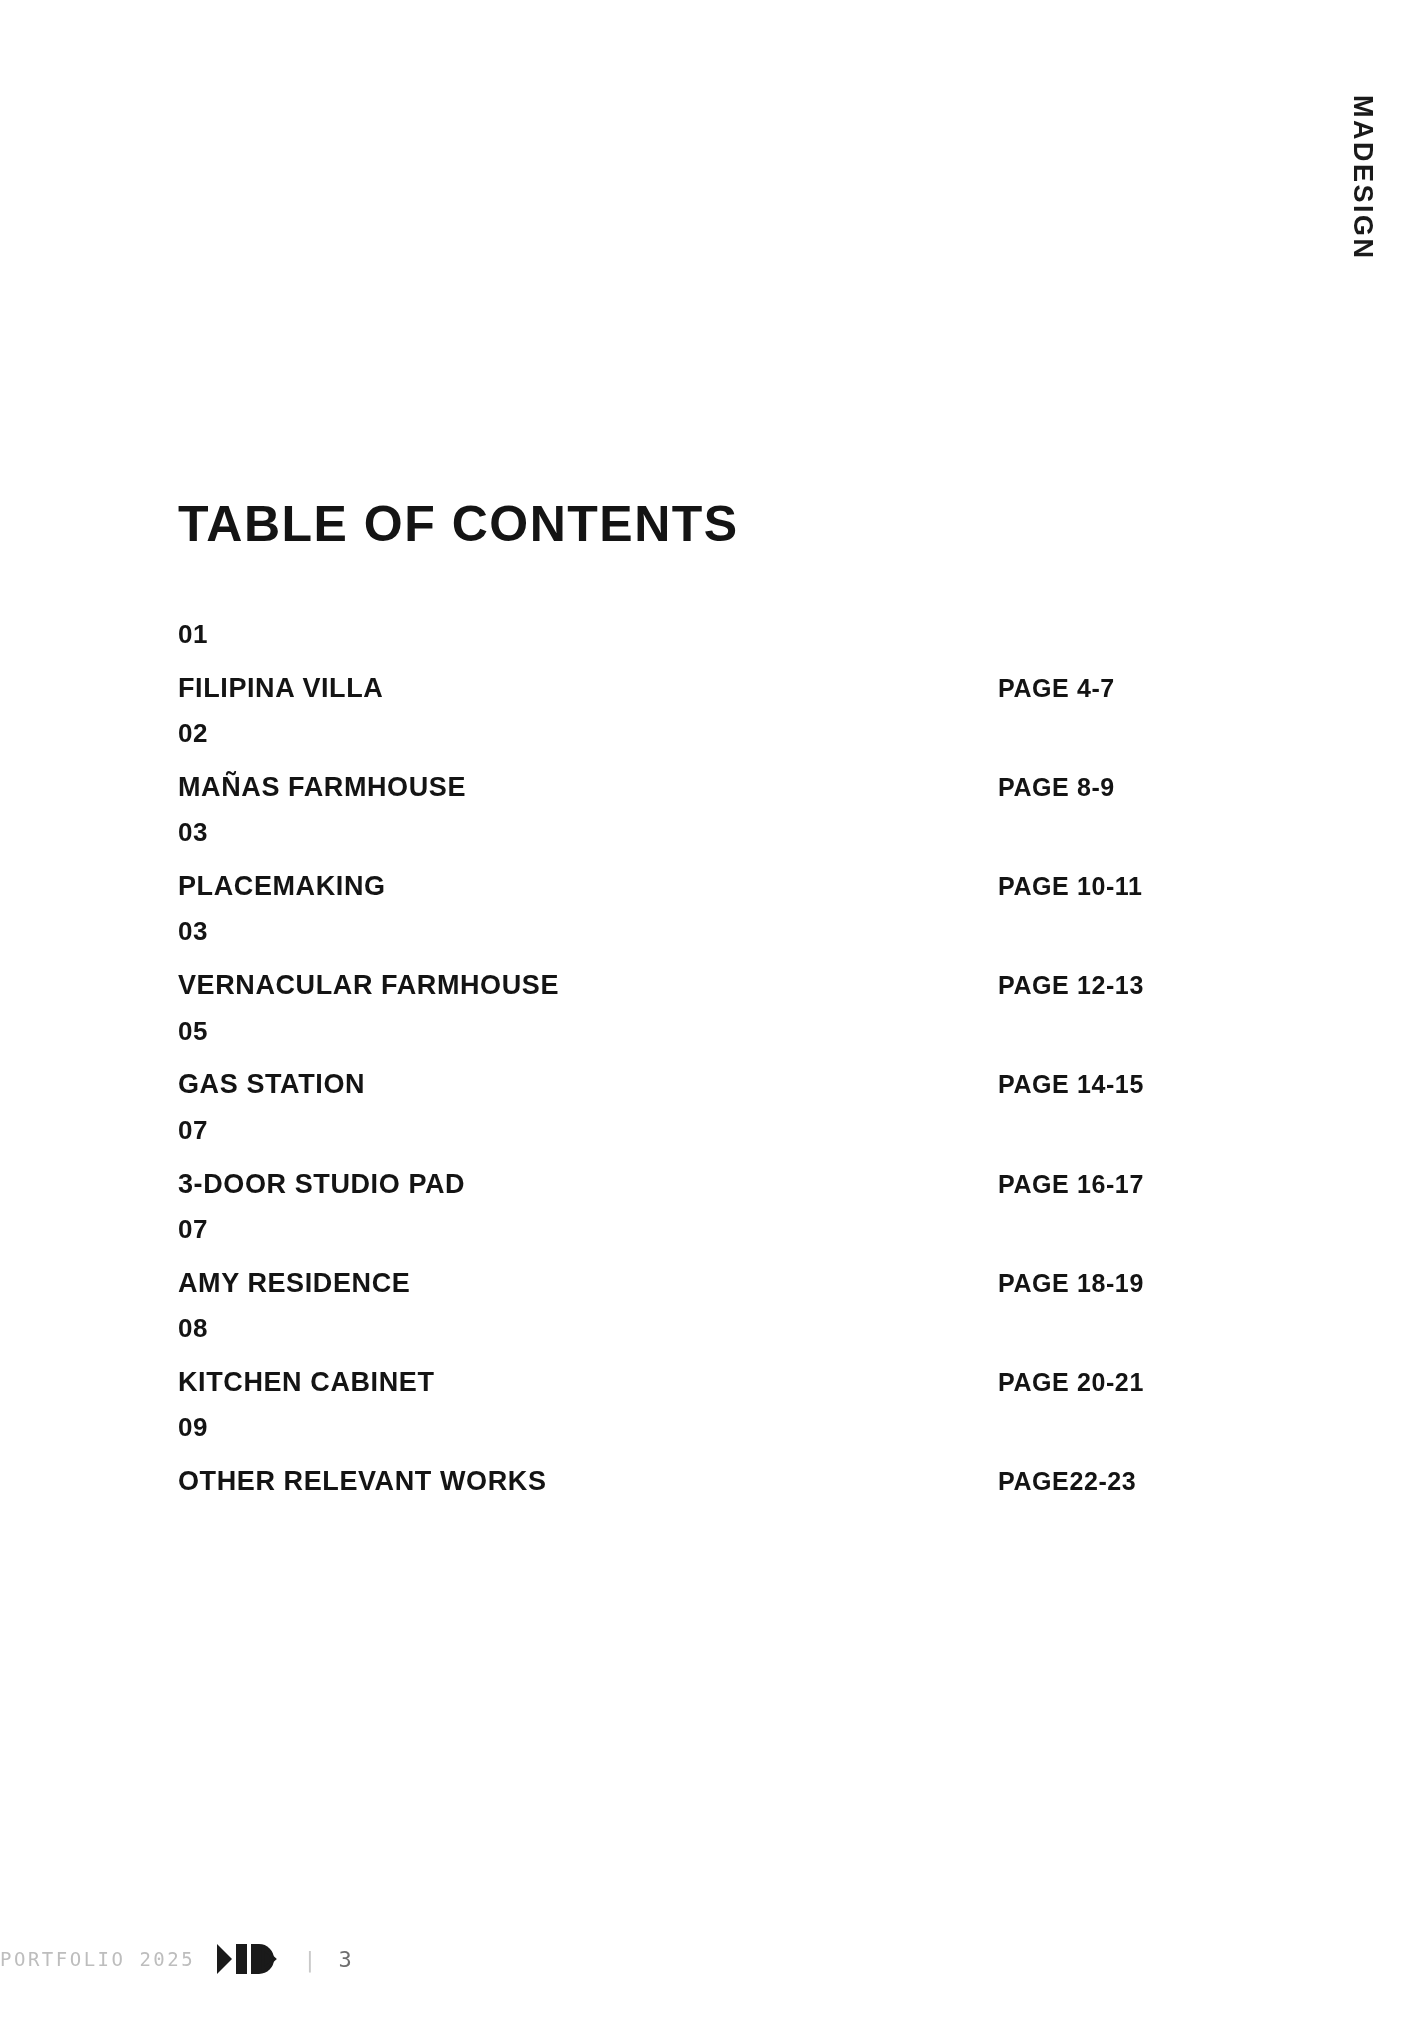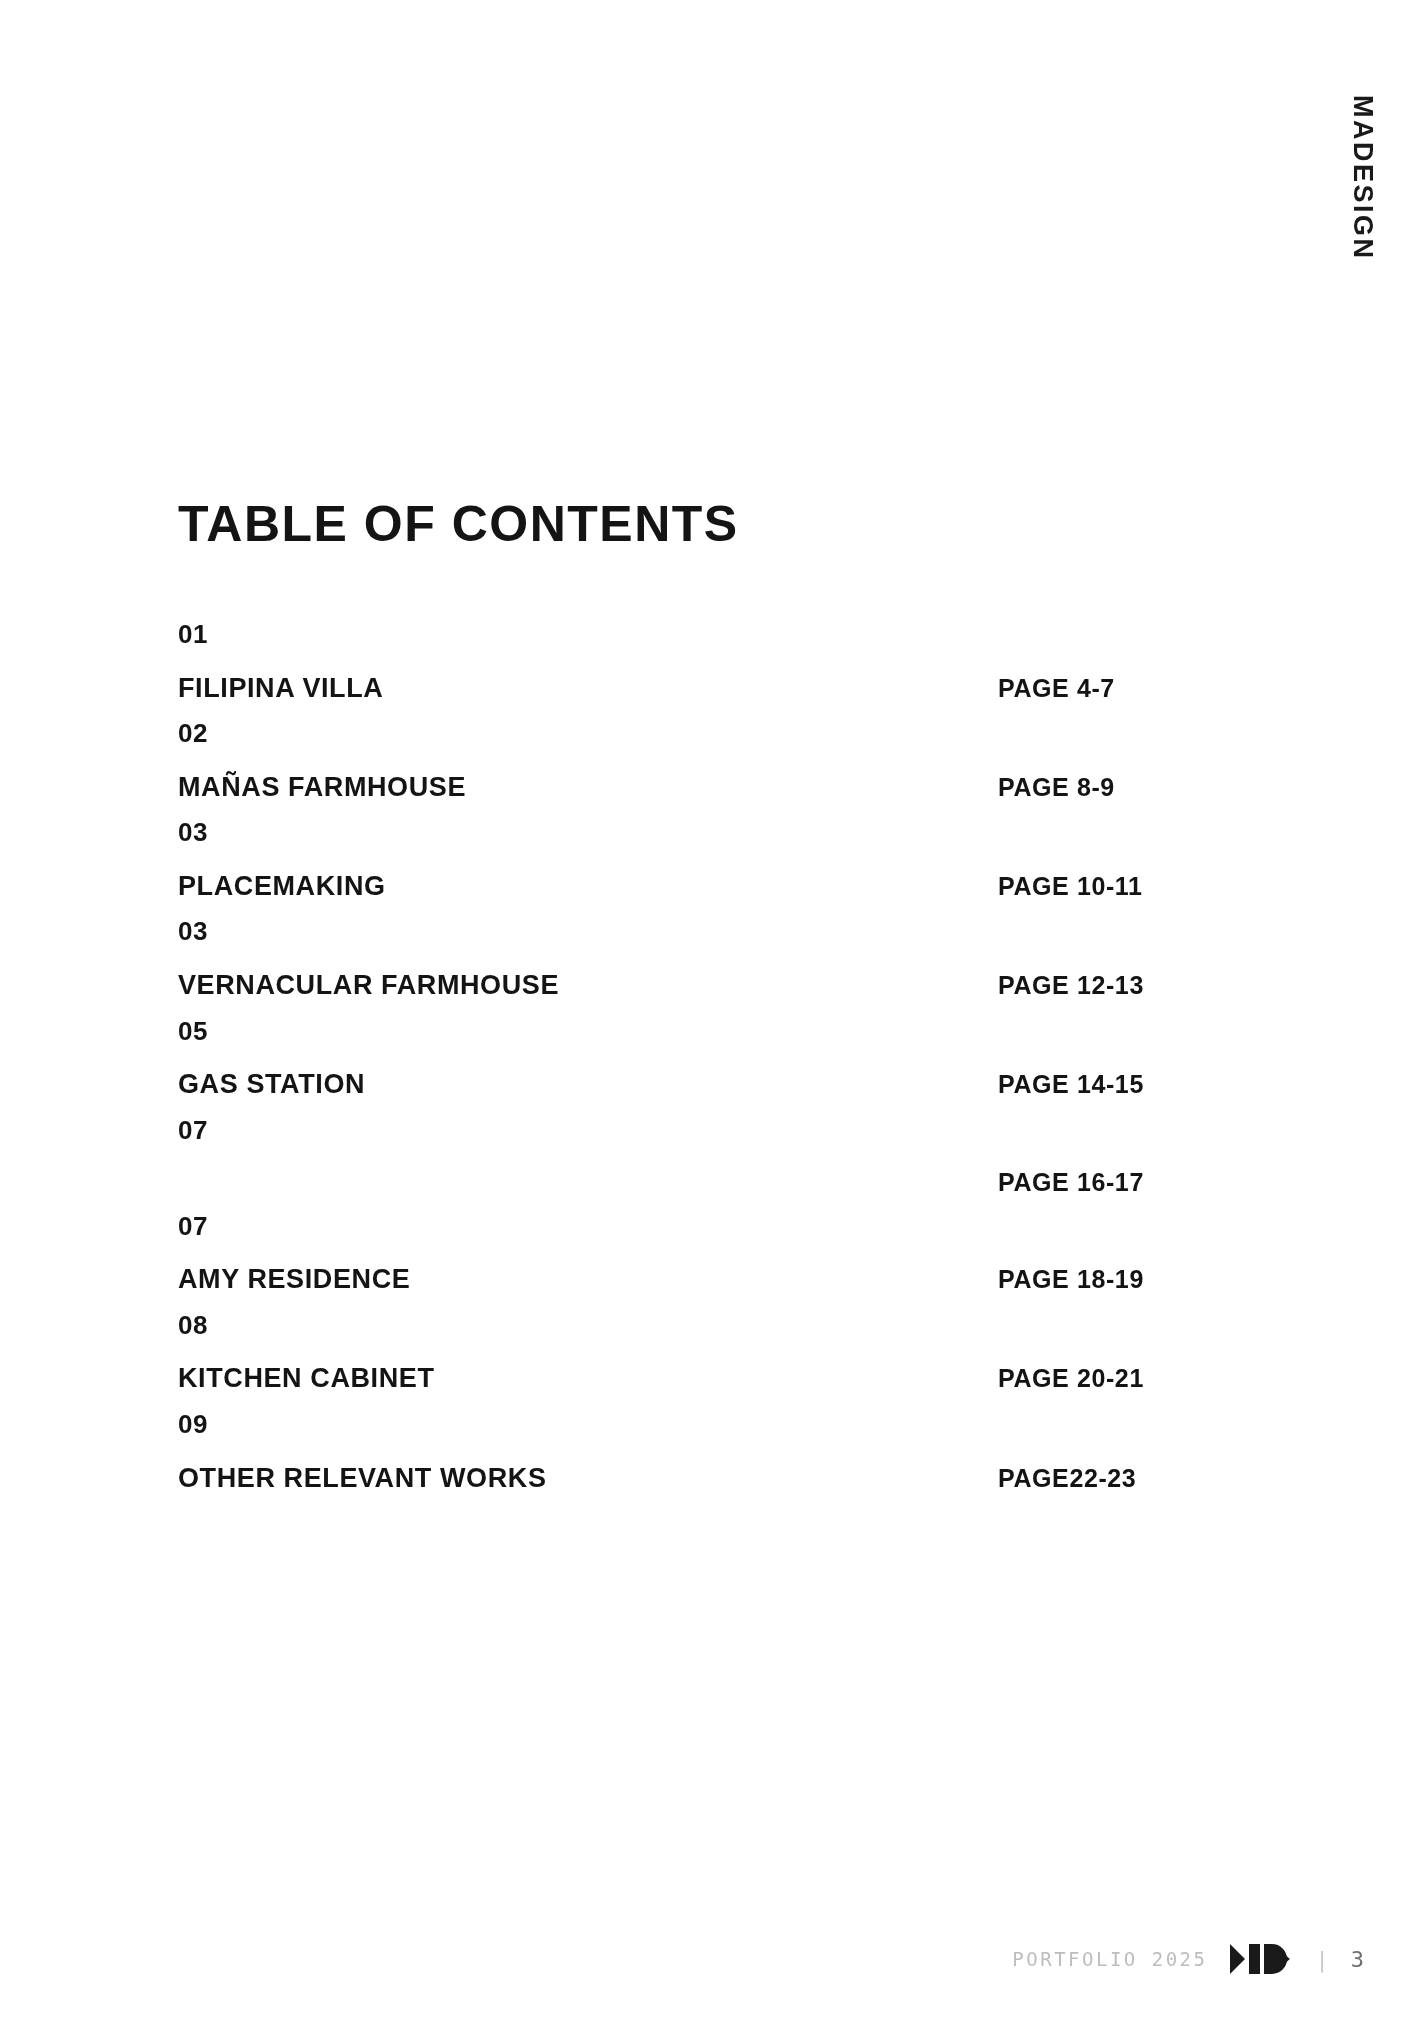--- a/index.html
+++ b/index.html
@@ -87,21 +87,20 @@
   }
 
   
   .footer {
     position: absolute;
     left: 0;
     right: 0;
     bottom: 50px;
     display: flex;
     align-items: center;
-    justify-content: flex-end;
     padding-right: 64px;
     gap: 18px;
   }
   .footer-label {
     font-family: "DejaVu Sans Mono", monospace;
     font-size: 19px;
     letter-spacing: 2.5px;
     color: #bdbdbd;
     font-weight: normal;
   }
@@ -170,20 +169,21 @@
     <div class="toc-number">05</div>
     <div class="toc-row">
       <div class="toc-name">GAS STATION</div>
       <div class="toc-page">PAGE 14-15</div>
     </div>
   </div>
 
   <div class="toc-entry">
     <div class="toc-number">07</div>
     <div class="toc-row">
+      <div class="toc-name">3-DOOR STUDIO PAD</div>
       <div class="toc-page">PAGE 16-17</div>
     </div>
   </div>
 
   <div class="toc-entry">
     <div class="toc-number">07</div>
     <div class="toc-row">
       <div class="toc-name">AMY RESIDENCE</div>
       <div class="toc-page">PAGE 18-19</div>
     </div>

